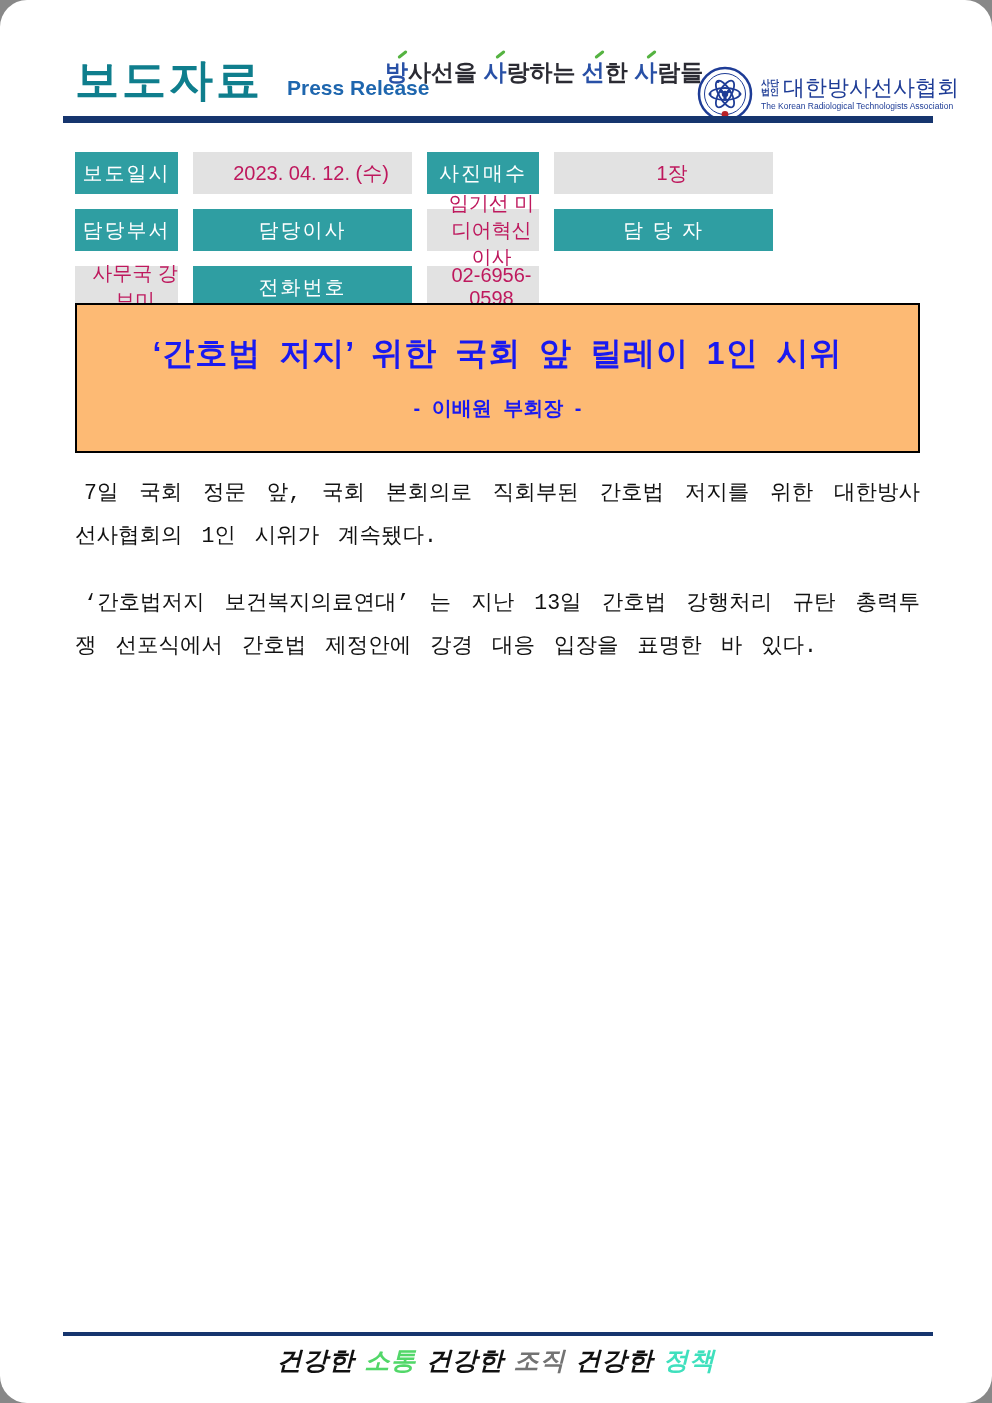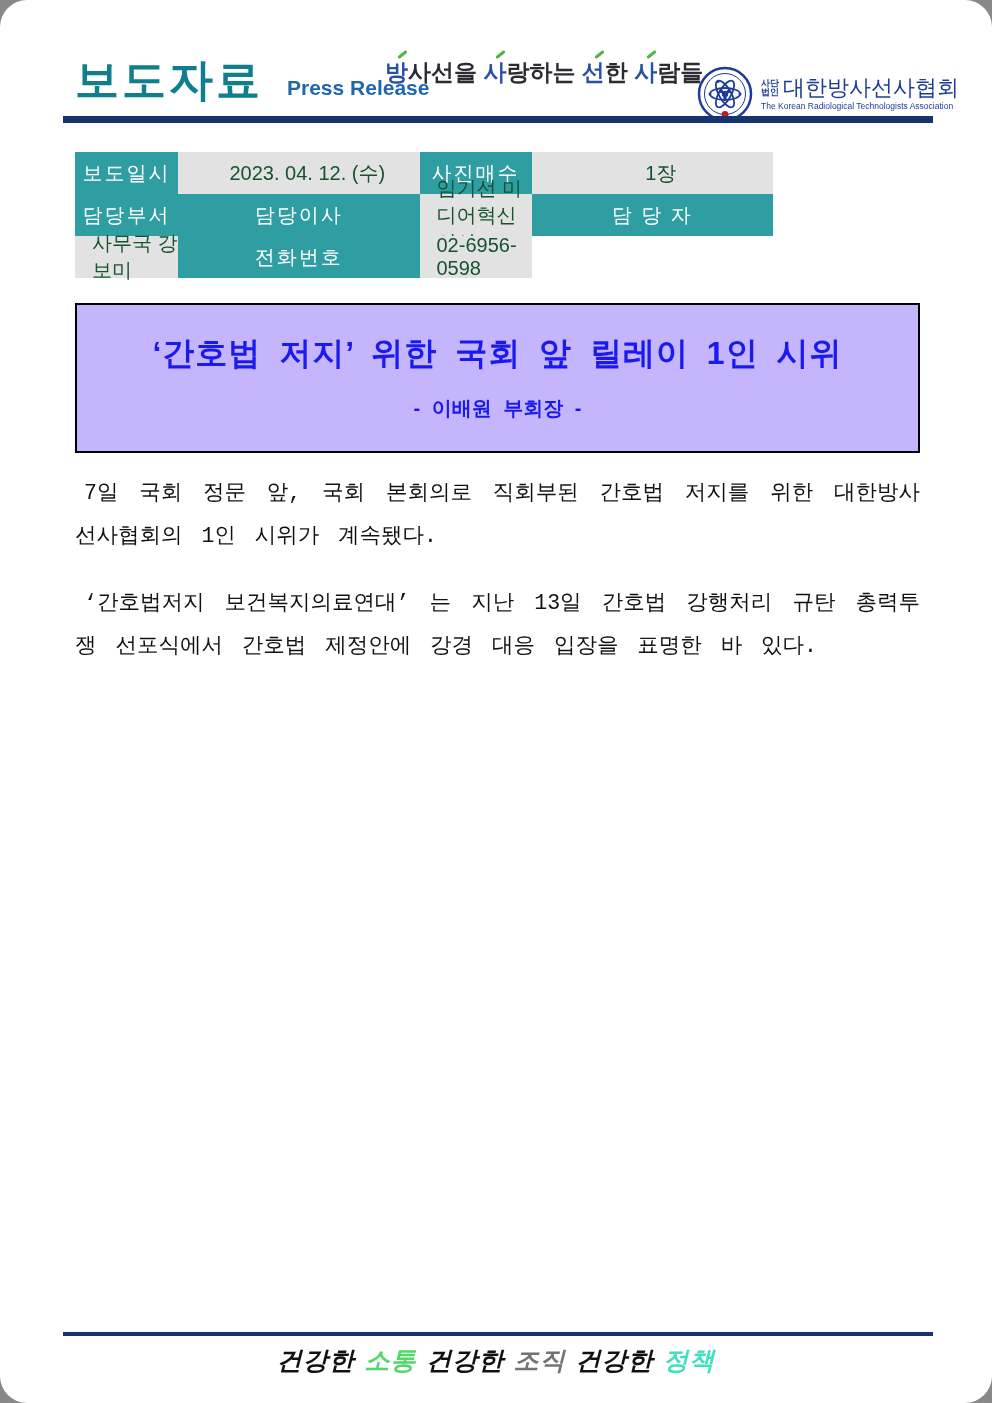--- a/index.html
+++ b/index.html
@@ -61,37 +61,38 @@
     position: absolute; top: 116px; left: 63px; width: 870px; height: 2px;
     border-top: 5px solid #16356e; border-bottom: 2px solid #16356e;
   }
 
   
   .info-table {
     position: absolute; top: 152px; left: 75px; width: 698px;
     display: grid;
     grid-template-columns: 103px 1fr 112px 1fr;
     grid-auto-rows: 42px;
-    gap: 0;
+    gap: 15px;
+    text-align: center;
   }
   .cell {
     display: flex; align-items: center; justify-content: center;
     font-size: 20px;
   }
   .cell.label {
     background: #2f9ea2; color: #ffffff; letter-spacing: 2px;
   }
   .cell.value {
-    background: #e2e2e2; color: #14532d; padding-left: 17px;
+    background: #e2e2e2; color: #be185d; padding-left: 17px;
   }
 
   
   .title-box {
     position: absolute; top: 303px; left: 75px; width: 845px; height: 150px;
-    background: #c4b5fd; border: 2px solid #000000;
+    background: #fdba74; border: 2px solid #000000;
     display: flex; flex-direction: column; align-items: center; justify-content: center;
   }
   .doc-title {
     font-size: 32px; font-weight: bold; color: #1a1af0;
     letter-spacing: 1px; word-spacing: 8px; text-align: center;
     line-height: 1.2;
   }
   .doc-subtitle {
     font-size: 20px; font-weight: bold; color: #1a1af0;
     margin-top: 22px; word-spacing: 6px;

